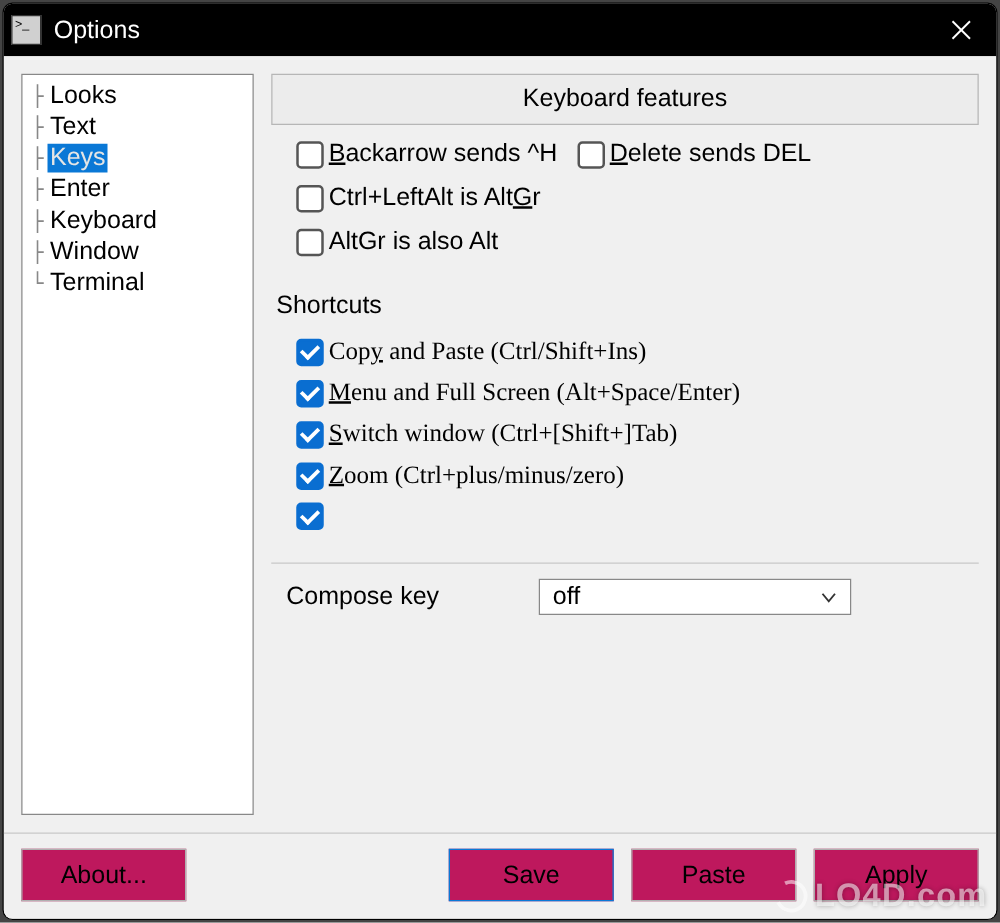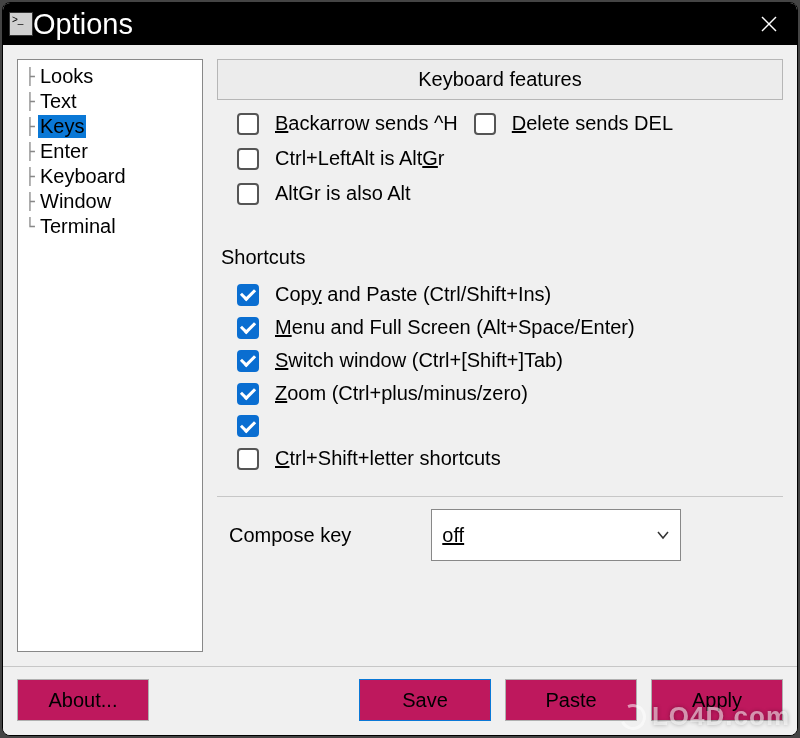--- a/index.html
+++ b/index.html
@@ -35,22 +35,22 @@
     background: #d0d0d0;
     border: 1px solid #333;
     display: flex;
     align-items: flex-start;
     justify-content: flex-start;
     font-size: 10px;
     color: #000;
     padding: 1px 2px;
   }
   .titlebar .title {
-    margin-left: 0;
-    font-size: 29px;
+    margin-left: 10px;
+    font-size: 20px;
     font-weight: 400;
     flex: 1;
   }
   .titlebar .close {
     width: 56px;
     height: 42px;
     display: flex;
     align-items: center;
     justify-content: center;
     font-size: 20px;
@@ -84,21 +84,21 @@
     font-family: monospace;
     font-size: 16px;
     user-select: none;
   }
   .tree-label {
     font-size: 20px;
     padding: 0 2px;
   }
   .tree-item.selected .tree-label {
     background: #0a78d6;
-    color: #000000;
+    color: #e5e5e5;
   }
   .main {
     flex: 1;
     display: flex;
     flex-direction: column;
     gap: 10px;
   }
   .groupbox-title {
     background: #ececec;
     border: 1px solid #b6b6b6;
@@ -113,21 +113,21 @@
     padding-left: 20px;
     margin-top: 2px;
   }
   .check-row-single {
     padding-left: 20px;
     margin-top: 2px;
   }
   .chk {
     display: flex;
     align-items: center;
-    gap: 16px;
+    gap: 4px;
     cursor: pointer;
   }
   .chkbox {
     width: 22px; height: 22px;
     border: 2px solid #555;
     border-radius: 4px;
     background: #fff;
     display: flex;
     align-items: center;
     justify-content: center;
@@ -145,50 +145,50 @@
     border-bottom: 3px solid #fff;
     transform: rotate(-45deg) translate(1px,-1px);
   }
   .chk-label {
     font-size: 20px;
   }
   .chk-label .ul { text-decoration: underline; }
   .section-label {
     font-size: 20px;
     padding-left: 4px;
-    margin-top: 31px;
+    margin-top: 18px;
   }
   .shortcut-list {
     display: flex;
     flex-direction: column;
     gap: 10px;
     padding-left: 20px;
     margin-top: 4px;
+    font-family: Liberation Serif, serif;
   }
   .compose-row {
     display: flex;
     align-items: center;
     gap: 20px;
     padding: 12px 12px 4px 12px;
     border-top: 1px solid #c7c7c7;
     margin-top: 16px;
   }
   .compose-label { font-size: 20px; flex: 0 0 auto; margin-right: 60px;}
   .select {
     flex: 0 0 250px;
-    height: 52px;
+    height: 29px;
     background: #fff;
     border: 1px solid #888;
     display: flex;
     align-items: center;
     justify-content: space-between;
     padding: 0 10px;
     font-size: 20px;
     cursor: pointer;
-    text-decoration: underline;
   }
   .select .chev { font-size: 14px; color: #333; }
   .footer {
     border-top: 1px solid #c7c7c7;
     padding: 12px 14px 14px 14px;
     display: flex;
     align-items: center;
     gap: 14px;
     background: #f0f0f0;
   }
@@ -316,24 +316,20 @@
             <span class="chkbox checked"></span>
             <span class="chk-label"><span></span><span class="ul">S</span><span>witch window (Ctrl+[Shift+]Tab)</span></span>
           </label>
           <label class="chk">
             <span class="chkbox checked"></span>
             <span class="chk-label"><span></span><span class="ul">Z</span><span>oom (Ctrl+plus/minus/zero)</span></span>
           </label>
           <label class="chk">
             <span class="chkbox checked"></span>
           </label>
-          <label class="chk">
-            <span class="chkbox"></span>
-            <span class="chk-label"><span></span><span class="ul">C</span><span>trl+Shift+letter shortcuts</span></span>
-          </label>
         </div>
 
       <div class="compose-row">
         <div class="compose-label">Compose key</div>
         <div class="select">
           <span>off</span>
           <span class="chev">
             <svg width="14" height="10" viewBox="0 0 14 10">
                 <polyline points="2,2 7,8 12,2" fill="none" stroke="#333" stroke-width="1.5"></polyline>
               </svg>

